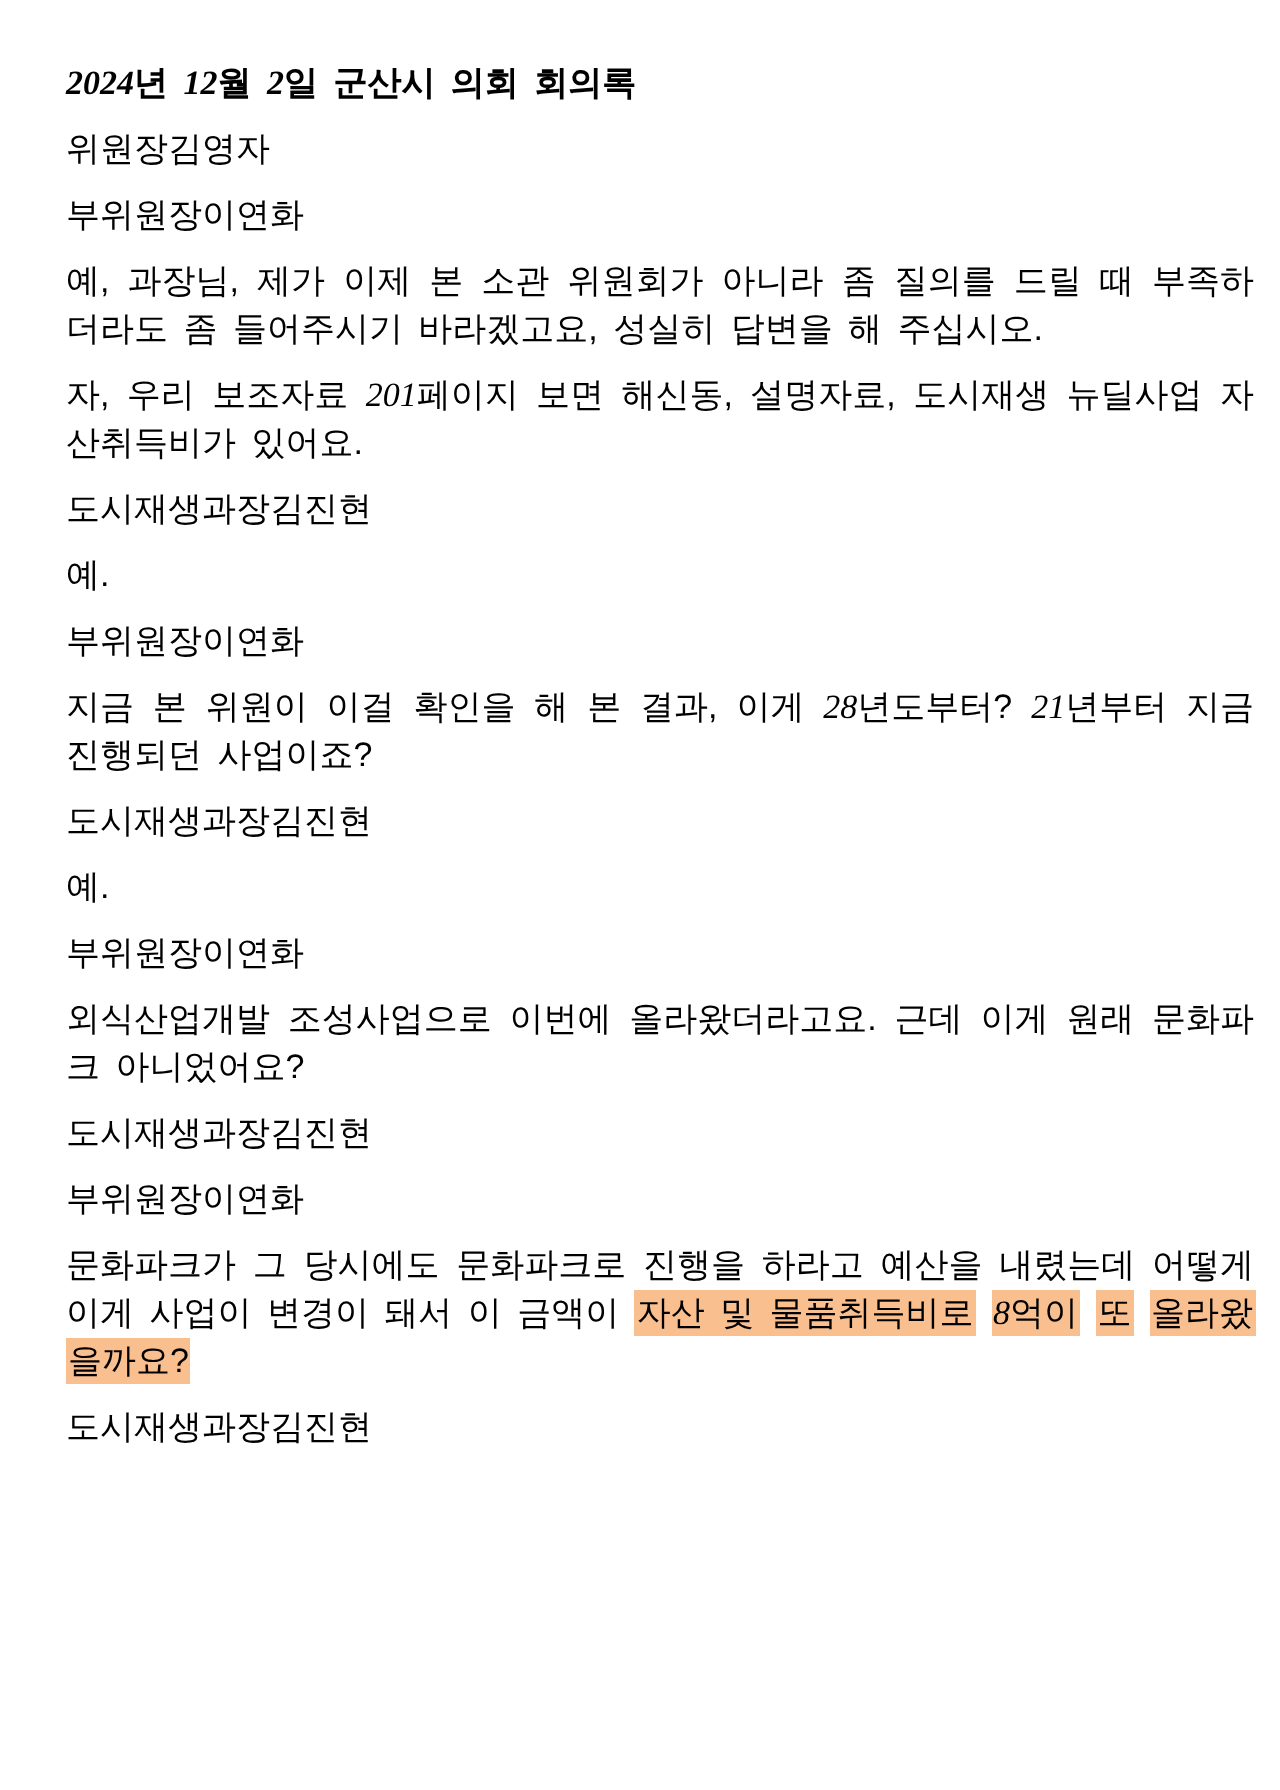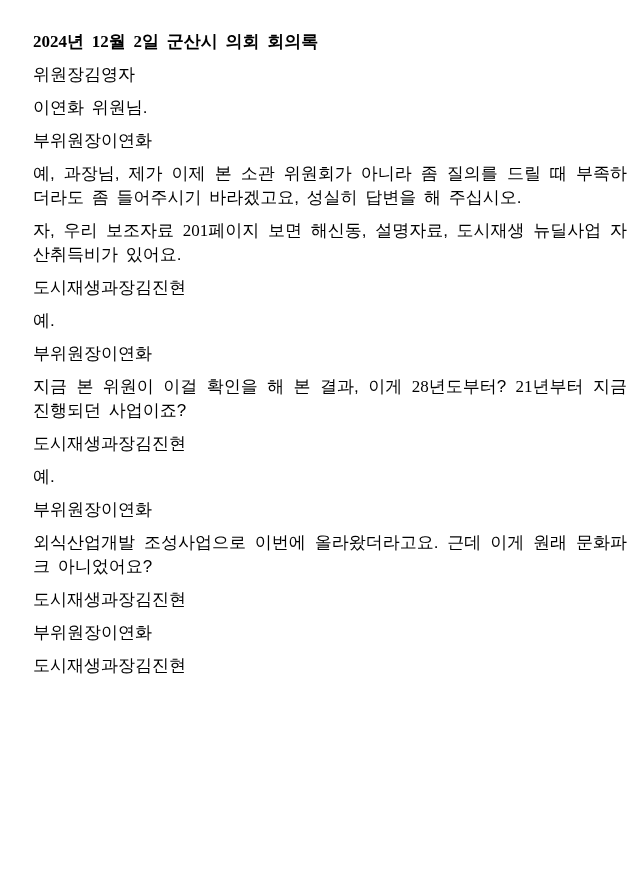--- a/index.html
+++ b/index.html
@@ -33,44 +33,45 @@
   }
   .para.title {
     font-weight: bold;
   }
   .para.continued {
     
     text-align-last: justify;
   }
   .num {
     font-family: "Liberation Serif", "DejaVu Serif", serif;
+    font-style: italic;
   }
   .hl {
     background: #FABF8F;
     padding: 2px 1px;
     box-decoration-break: clone;
     -webkit-box-decoration-break: clone;
   }
 </style>
 </head>
 <body>
 
 <div class="page">
   <p class="para title"><span class="num">2024</span>년 <span class="num">12</span>월 <span class="num">2</span>일 군산시 의회 회의록</p>
   <div id="paragraphs">
       <p class="para">위원장김영자</p>
-      <p class="para">이연화 위원님.</p>
       <p class="para">부위원장이연화</p>
       <p class="para">예, 과장님, 제가 이제 본 소관 위원회가 아니라 좀 질의를 드릴 때 부족하더라도 좀 들어주시기 바라겠고요, 성실히 답변을 해 주십시오.</p>
       <p class="para">자, 우리 보조자료 <span class="num">201</span>페이지 보면 해신동, 설명자료, 도시재생 뉴딜사업 자산취득비가 있어요.</p>
       <p class="para">도시재생과장김진현</p>
       <p class="para">예.</p>
       <p class="para">부위원장이연화</p>
       <p class="para">지금 본 위원이 이걸 확인을 해 본 결과, 이게 <span class="num">28</span>년도부터? <span class="num">21</span>년부터 지금 진행되던 사업이죠?</p>
       <p class="para">도시재생과장김진현</p>
       <p class="para">예.</p>
       <p class="para">부위원장이연화</p>
       <p class="para">외식산업개발 조성사업으로 이번에 올라왔더라고요. 근데 이게 원래 문화파크 아니었어요?</p>
       <p class="para">도시재생과장김진현</p>
       <p class="para">부위원장이연화</p>
+      <p class="para">문화파크가 그 당시에도 문화파크로 진행을 하라고 예산을 내렸는데 어떻게 이게 사업이 변경이 돼서 이 금액이 <span class="hl" style="background: rgb(250, 191, 143);">자산 및 물품취득비로</span> <span class="hl" style="background: rgb(250, 191, 143);"><span class="num">8</span>억이</span> <span class="hl" style="background: rgb(250, 191, 143);">또</span> <span class="hl" style="background: rgb(250, 191, 143);">올라왔을까요?</span></p>
       <p class="para">도시재생과장김진현</p>
     </div>
 </div>
 
 </body></html>

